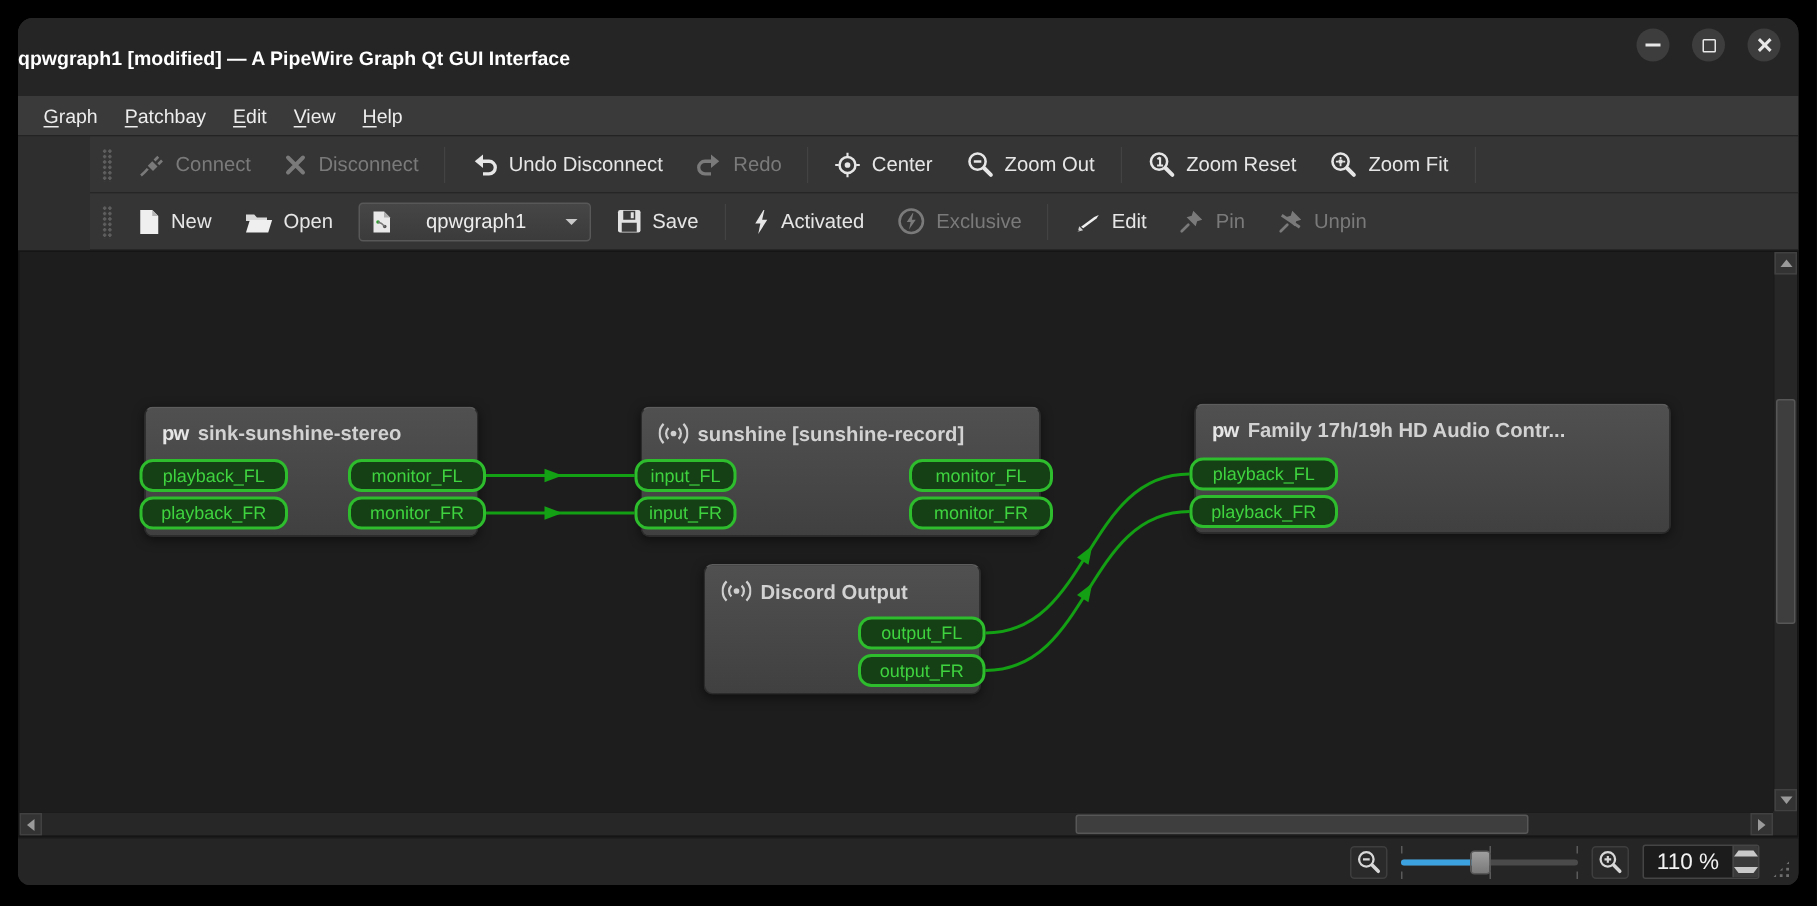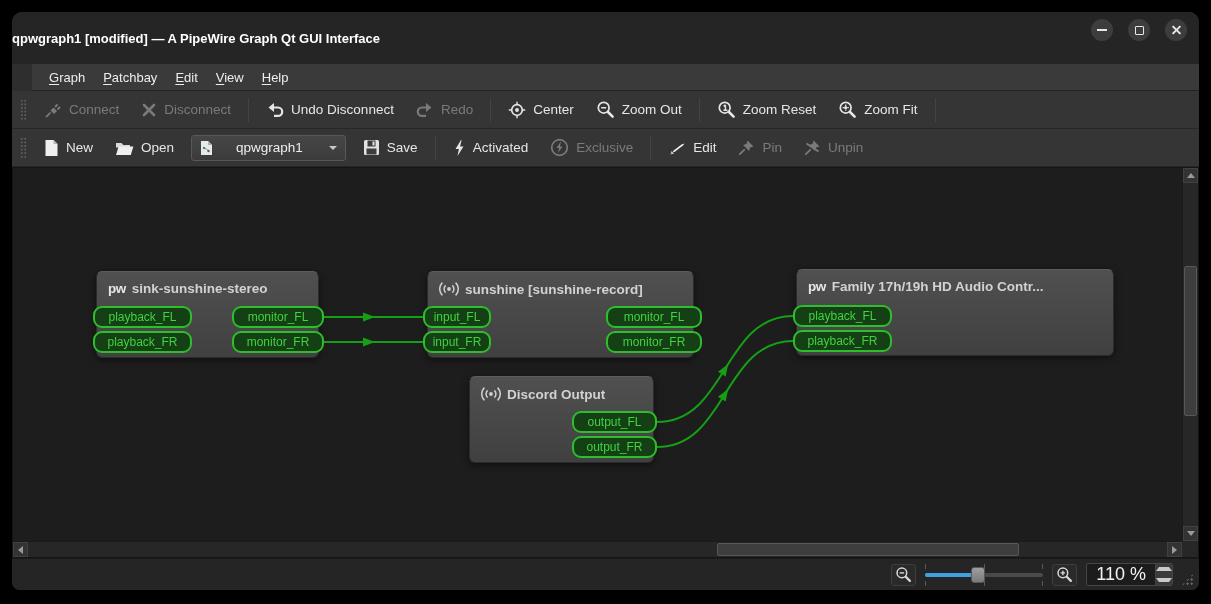--- a/index.html
+++ b/index.html
@@ -19,27 +19,27 @@
   .wc-min i { display:block; width:10px; height:2px; background:#e8e8e8; }
   .wc-max i { display:block; width:9px; height:9px; border:1.5px solid #e8e8e8; border-radius:1px; }
   .wc-close i { display:block; position:relative; width:11px; height:11px; }
   .wc-close i::before,.wc-close i::after { content:""; position:absolute; left:0; top:4.5px;
       width:11px; height:2px; background:#e8e8e8; }
   .wc-close i::before { transform:rotate(45deg); }
   .wc-close i::after  { transform:rotate(-45deg); }
 
   
   .menubar { height:27px; background:#3a3a3a; border-bottom:1px solid #232323;
-             display:flex; align-items:center; padding-left:8px; flex:0 0 auto;margin-left:20px; }
+             display:flex; align-items:center; padding-left:8px; flex:0 0 auto; }
   .menu-item { color:#ededed; font-size:13px; padding:4px 9px; border-radius:2px; }
   .menu-item u { text-underline-offset:2px; }
 
   
   .toolbar { height:38px; background:#353535; border-bottom:1px solid #262626;
-             display:flex; align-items:center; padding:0 4px; flex:0 0 auto; }
+             display:flex; align-items:center; padding:0 4px; flex:0 0 auto;margin-left:48px; }
   .grip { width:7px; height:22px; margin:0 6px 0 4px;
           background-image:radial-gradient(#5e5e5e 1px, transparent 1.2px);
           background-size:3.5px 3.6px; }
   .tb-btn { display:flex; align-items:center; gap:7px; padding:6px 10px; margin:0 1px;
             color:#e6e6e6; font-size:13.5px; border-radius:3px; white-space:nowrap; }
   .tb-btn.disabled { color:#7a7a7a; }
   .tb-btn svg { display:block; }
   .tb-sep { width:1px; height:24px; background:#262626; border-right:1px solid #434343; margin:0 6px; }
   .combo { display:flex; align-items:center; gap:23px; margin:0 6px; padding:4px 8px;
            background:linear-gradient(#464646,#3b3b3b); border:1px solid #585858;
@@ -82,21 +82,21 @@
   .zoom-btn { width:25px; height:22px; border:1px solid #3e3e3e; border-radius:3px; background:#2a2a2a;
               display:flex; align-items:center; justify-content:center; color:#d8d8d8; }
   .slider { position:relative; width:118px; height:22px; }
   .slider .track  { position:absolute; left:0; right:0; top:9px; height:4px; background:#4a4a4a; border-radius:2px; }
   .slider .fill   { position:absolute; left:0; width:45%; top:9px; height:4px; background:#3da2e0; border-radius:2px; }
   .slider .tick   { position:absolute; width:1px; height:5px; background:#5a5a5a; }
   .slider .tick.t { top:0; } .slider .tick.b { bottom:0; }
   .slider .handle { position:absolute; left:calc(45% - 7px); top:3px; width:14px; height:16px;
                     background:linear-gradient(#9e9e9e,#7a7a7a); border:1px solid #585858; border-radius:3px; }
   .spinbox { display:flex; height:23px; border:1px solid #454545; border-radius:2px; background:#1c1c1c; overflow:hidden; }
-  .spin-value { color:#f2f2f2; font-size:18px; line-height:21px; padding:0 9px; }
+  .spin-value { color:#f2f2f2; font-size:15px; line-height:21px; padding:0 9px; }
   .spin-btns { display:flex; flex-direction:column; width:17px; background:#3a3a3a; border-left:1px solid #454545; }
   .spin-btns span { flex:1; display:flex; align-items:center; justify-content:center; }
   .spin-btns .tri-up   { border-bottom-color:#c9c9c9; border-left-width:3.5px; border-right-width:3.5px; border-bottom-width:4.5px; }
   .spin-btns .tri-down { border-top-color:#c9c9c9; border-left-width:3.5px; border-right-width:3.5px; border-top-width:4.5px; }
   .resize-grip { position:absolute; right:5px; bottom:4px; width:13px; height:13px;
                  background-image:radial-gradient(#6e6e6e 1.1px, transparent 1.2px);
                  background-size:4.3px 4.3px;
                  clip-path:polygon(100% 0, 100% 100%, 0 100%); }
 </style>
 </head>

